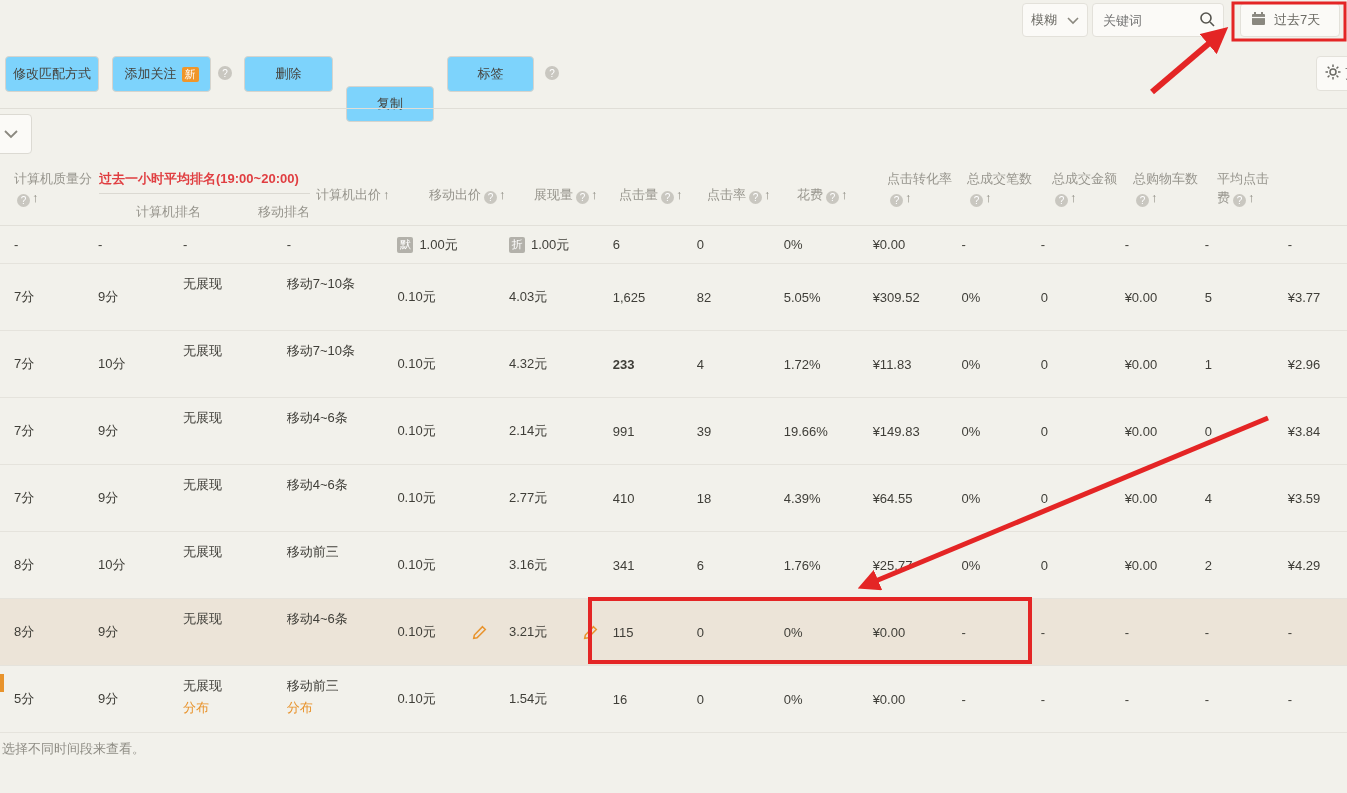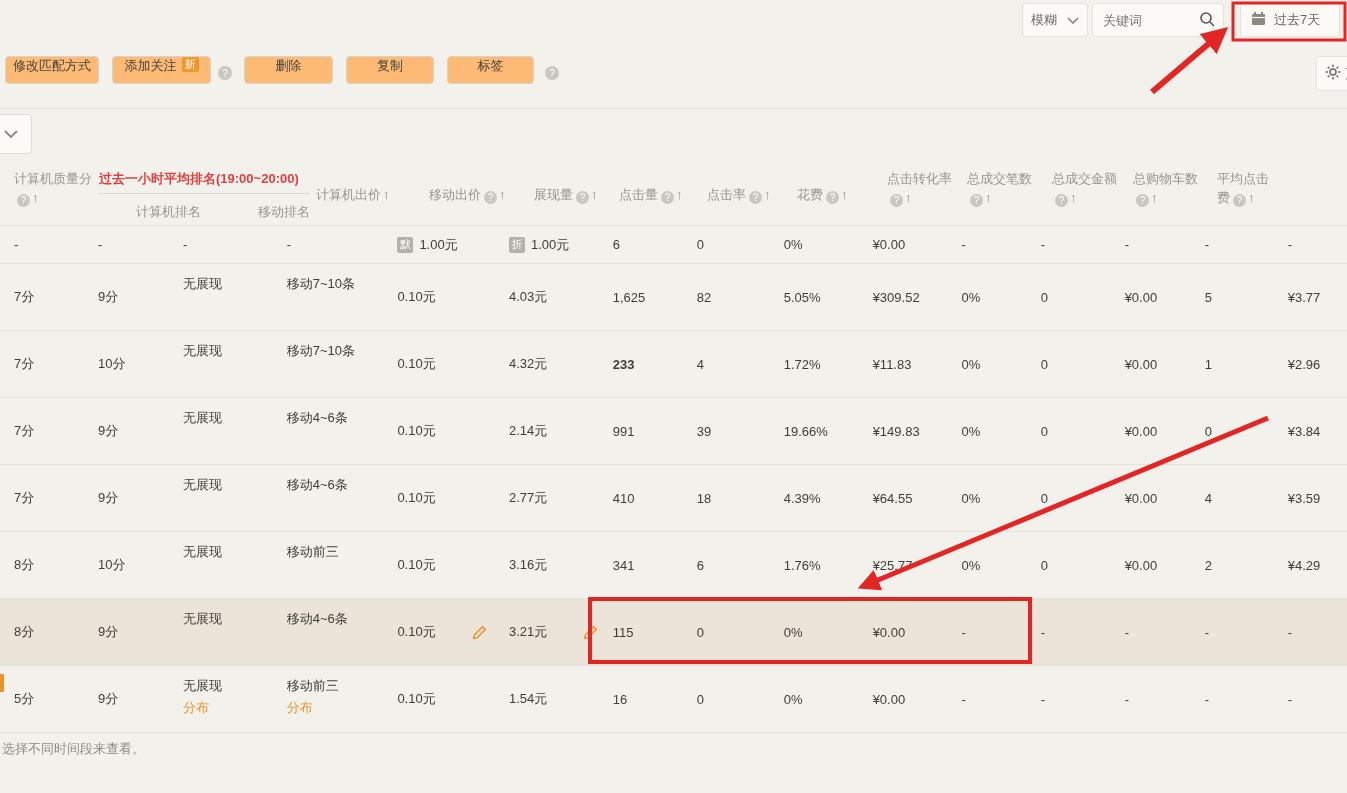--- a/index.html
+++ b/index.html
@@ -14,22 +14,22 @@
   .tb-box{position:absolute;top:3px;height:34px;background:#fbfaf7;border:1px solid #e3e1da;
     border-radius:4px;display:flex;align-items:center;box-sizing:border-box;}
   .fuzzy{left:1022px;width:66px;justify-content:space-between;padding:0 8px;color:#6b6a64;cursor:pointer;}
   .kwbox{left:1092px;width:132px;padding:0 8px;justify-content:space-between;}
   .kwbox input{border:none;outline:none;background:transparent;width:86px;font-size:13px;
     font-family:inherit;color:#55544e;}
   .datebtn{left:1240px;width:100px;padding:0 10px;gap:8px;color:#6b6a64;cursor:pointer;}
   .divider{position:absolute;top:108px;left:0;width:100%;height:1px;background:#e0ded7;}
   
   .toolbar{position:absolute;top:56px;left:0;width:100%;height:36px;}
-  .btn{position:absolute;top:0;height:28px;background:#fdba74;border:1px solid #d6d4cd;
-    border-radius:4px;display:flex;align-items:flex-start;justify-content:center;gap:5px;
+  .btn{position:absolute;top:0;height:36px;background:#7dd3fc;border:1px solid #d6d4cd;
+    border-radius:4px;display:flex;align-items:center;justify-content:center;gap:5px;
     box-sizing:border-box;color:#45443f;cursor:pointer;font-size:13px;}
   .newbadge{background:#f0962a;color:#fff;font-size:11px;line-height:15px;padding:0 3px;
     border-radius:2px;}
   .helpicon{display:inline-flex;width:14px;height:14px;border-radius:50%;background:#c9c7c0;
     color:#fff;font-size:10px;align-items:center;justify-content:center;flex:none;cursor:pointer;}
   .morebtn{position:absolute;top:0;left:1316px;width:64px;height:35px;background:#fbfaf7;
     border:1px solid #e3e1da;border-radius:4px;display:flex;align-items:center;gap:4px;
     padding-left:8px;box-sizing:border-box;color:#55544e;cursor:pointer;}
   .collapse{position:absolute;top:114px;left:-10px;width:40px;height:38px;background:#fbfaf7;
     border:1px solid #dcdad3;border-radius:4px;display:flex;align-items:center;
@@ -104,21 +104,21 @@
       <span>修改匹配方式</span>
     </div>
     <div class="btn" style="left:112px;width:99px;">
       <span>添加关注</span>
       <span class="newbadge">新</span>
     </div>
     <span class="helpicon" style="position:absolute;left:218px;top:10px;">?</span>
     <div class="btn" style="left:244px;width:89px;">
       <span>删除</span>
     </div>
-    <div class="btn" style="left:346px;width:88px;">
+    <div class="btn" style="left:346px;width:88px;margin-top:30px;">
       <span>复制</span>
     </div>
     <div class="btn" style="left:447px;width:87px;">
       <span>标签</span>
     </div>
     <span class="helpicon" style="position:absolute;left:545px;top:10px;">?</span>
     <div class="morebtn">
       <span>
         <svg width="16" height="16" viewBox="0 0 16 16">
             <circle cx="8" cy="8" r="3" fill="none" stroke="#6b6a64" stroke-width="1.5"></circle>

